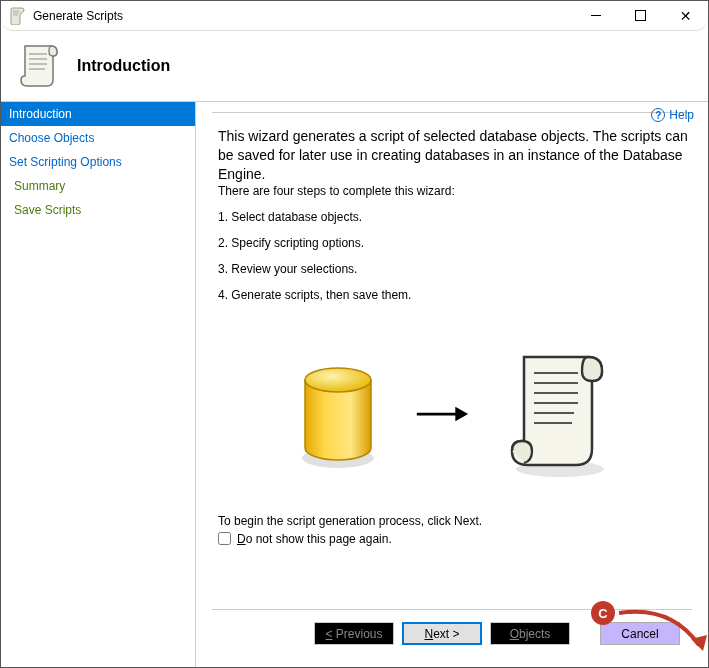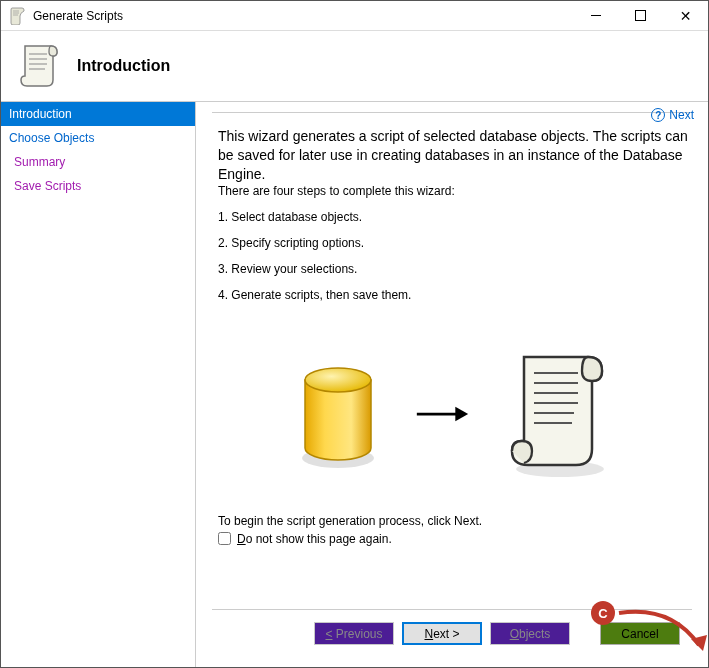--- a/index.html
+++ b/index.html
@@ -14,20 +14,21 @@
   display: flex;
   flex-direction: column;
 }
 
 .titlebar {
   height: 30px;
   display: flex;
   align-items: center;
   padding: 0 0 0 8px;
   border-bottom: 1px solid #ddd;
+  border-radius: 13px;
 }
 .titlebar .app-icon { width: 18px; height: 18px; margin-right: 6px; display:flex; align-items:center; justify-content:center;}
 .titlebar .title { flex: 1; font-size: 12px; }
 .titlebar .win-controls { display: flex; height: 100%; }
 .titlebar .win-controls div {
   width: 45px; display: flex; align-items: center; justify-content: center;
   font-family: "Segoe UI Symbol", sans-serif;
 }
 .win-min::before { content: ""; display:block; width:10px; height:1px; background:#000; }
 .win-max::before { content: ""; display:block; width:9px; height:9px; border:1px solid #000; }
@@ -55,21 +56,21 @@
   background: #fff;
   border-right: 1px solid #ccc;
 }
 .side-item {
   padding: 5px 10px 5px 8px;
   font-size: 12px;
   cursor: pointer;
   color: #0066cc;
 }
 .side-item.active { background: #0078d7; color: #fff; }
-.side-item.plain { color: #a21caf; padding-left: 13px; }
+.side-item.plain { color: #4d7c0f; padding-left: 13px; }
 
 .content {
   flex: 1;
   padding: 10px 16px 10px 16px;
   display: flex;
   flex-direction: column;
   position: relative;
 }
 
 .help-link {
@@ -121,25 +122,25 @@
   align-items: center;
   justify-content: flex-end;
   padding-right: 12px;
   gap: 8px;
   margin-top: auto;
 }
 .btn {
   width: 80px; height: 23px;
   font-size: 12px;
   border: 1px solid #adadad;
-  background: #4d7c0f;
+  background: #c4b5fd;
   display:flex; align-items:center; justify-content:center;
   cursor: pointer;
 }
-.btn.disabled { color: #888; background: #4c1d95; border-color: #c8c8c8; cursor: default; }
+.btn.disabled { color: #888; background: #000000; border-color: #c8c8c8; cursor: default; }
 .btn.primary { border: 2px solid #0078d7; background: #e1e1e1; }
 .btn-gap { width: 14px; }
 .underline-first::first-letter { text-decoration: underline; }
 
 .annotation {
   position: absolute;
   left: 395px;
   bottom: 42px;
   pointer-events: none;
 }
@@ -186,29 +187,30 @@
       </svg>
     </div>
     <h1>Introduction</h1>
   </div>
 
   <div class="body">
 
     <div class="sidebar">
       <div class="side-item active">Introduction</div>
       <div class="side-item">Choose Objects</div>
+      <div class="side-item">Set Scripting Options</div>
       <div class="side-item plain">Summary</div>
       <div class="side-item plain">Save Scripts</div>
     </div>
 
     <div class="content">
 
       <div class="help-link">
         <span class="help-icon">?</span>
-        <span>Next</span>
+        <span>Help</span>
       </div>
 
       <hr class="hr">
 
       <div class="intro-text">This wizard generates a script of selected database objects. The scripts can be saved for later use in creating databases in an instance of the Database Engine.</div>
 
       <div class="steps-intro">There are four steps to complete this wizard:</div>
       <div class="steps">
         <div>1. Select database objects.</div>
         <div>2. Specify scripting options.</div>

